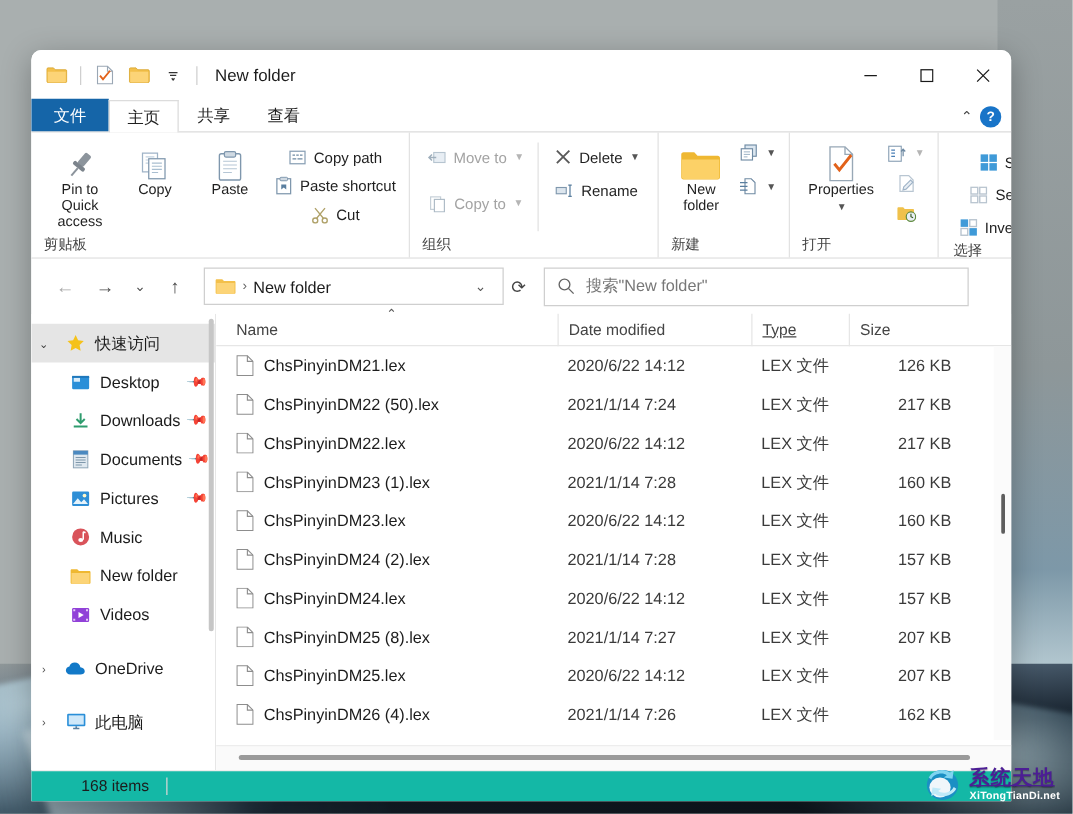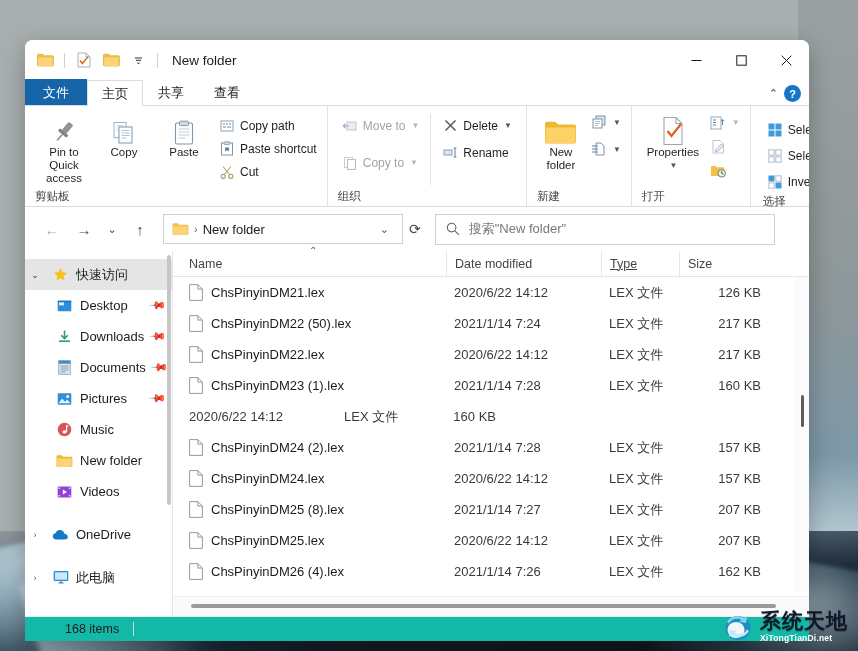--- a/index.html
+++ b/index.html
@@ -105,20 +105,21 @@
     width:58px; display:flex; flex-direction:column; align-items:center;
     padding-top:4px; font-size:11.5px; color:#1f1f1f; text-align:center; line-height:13px;
     font-family:"Liberation Sans", sans-serif;
   }
   .big-btn .bicon { height:32px; display:flex; align-items:flex-end; justify-content:center; }
   .small-col { display:flex; flex-direction:column; padding-top:5px; gap:2px; }
   .small-btn {
     display:flex; align-items:center; gap:5px; height:21px; padding:0 4px;
     font-size:12px; color:#1f1f1f; white-space:nowrap;
     font-family:"Liberation Sans", sans-serif;
+    justify-content:center;
   }
   .small-btn.disabled { color:#a3a3a3; }
   .small-btn .sicon { width:16px; height:16px; display:flex; align-items:center; justify-content:center; flex:none; }
   .caret { font-size:8px; color:#555; margin-left:1px; }
   .caret.dis { color:#b5b5b5; }
   .vline { width:1px; align-self:stretch; background:#e2e2e2; margin:4px 5px 2px 5px; }
 
   
   .navbar {
     height:44px; flex:none; display:flex; align-items:center;
@@ -224,23 +225,24 @@
   .status-text { font-size:12.5px; color:#1c1c1c; font-family:"Liberation Sans", sans-serif; }
   .status-sep { width:1px; height:14px; background:#d6d6d6; margin-left:14px; }
 
   
   #watermark {
     position:absolute; right:10px; bottom:8px; display:flex; align-items:center; gap:5px;
     z-index:20;
   }
   .wm-text { display:flex; flex-direction:column; line-height:1; }
   .wm-cn {
-    font-size:21px; font-weight:bold; color:#0f172a;
+    font-size:16px; font-weight:bold; color:#4c1d95;
     letter-spacing:1px; text-shadow:0 1px 1px rgba(0,0,0,.35);
     font-family:"DejaVu Sans", sans-serif;
+    text-decoration:underline;
   }
   .wm-en {
     font-size:8.5px; font-weight:bold; color:#ffffff; margin-top:2px;
     letter-spacing:.2px; font-family:"Liberation Sans", sans-serif;
   }
 </style>
 </head>
 <body>
 
 <div id="desktop">
@@ -789,20 +791,29 @@
                   <path d="M8.9 0.6v4.5h4.5" fill="none" stroke="#8d8d8d" stroke-width="0.9"></path>
                 </svg>
               </span>
               <span>ChsPinyinDM23 (1).lex</span>
             </div>
             <div class="cell date">2021/1/14 7:28</div>
             <div class="cell type">LEX 文件</div>
             <div class="cell size">160 KB</div>
           </div>
           <div class="row">
+            <div class="cell name">
+              <span style="display:flex;">
+                <svg class="file-icon" viewBox="0 0 14 17">
+                  <path d="M0.6 0.6h8.3l4.5 4.5v11.3H0.6z" fill="#fff" stroke="#8d8d8d" stroke-width="0.9"></path>
+                  <path d="M8.9 0.6v4.5h4.5" fill="none" stroke="#8d8d8d" stroke-width="0.9"></path>
+                </svg>
+              </span>
+              <span>ChsPinyinDM23.lex</span>
+            </div>
             <div class="cell date">2020/6/22 14:12</div>
             <div class="cell type">LEX 文件</div>
             <div class="cell size">160 KB</div>
           </div>
           <div class="row">
             <div class="cell name">
               <span style="display:flex;">
                 <svg class="file-icon" viewBox="0 0 14 17">
                   <path d="M0.6 0.6h8.3l4.5 4.5v11.3H0.6z" fill="#fff" stroke="#8d8d8d" stroke-width="0.9"></path>
                   <path d="M8.9 0.6v4.5h4.5" fill="none" stroke="#8d8d8d" stroke-width="0.9"></path>

